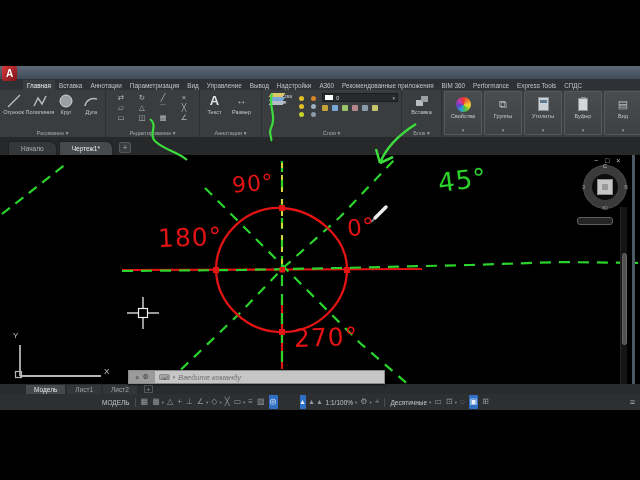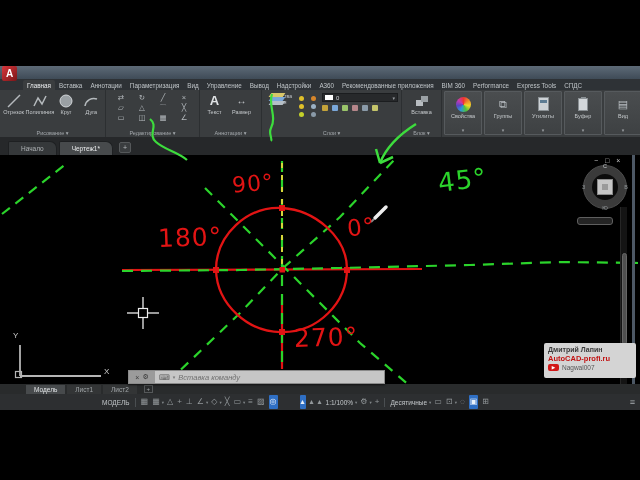--- a/index.html
+++ b/index.html
@@ -439,42 +439,34 @@
     <span class="vc-w">З</span>
     <span class="vc-e">В</span>
   </div>
   <div class="navbar"></div>
 
   <div class="scroll-track">
     <div class="scroll-thumb"></div>
   </div>
   <div class="rframe"></div>
 
-  <div class="watermark">
-    <div class="wm1">Дмитрий Лапин</div>
-    <div class="wm2">AutoCAD-profi.ru</div>
-    <div class="wm3">
-      <span class="yt">▶</span>
-      <span>Nagwal007</span>
-    </div>
-  </div>
 
   <span class="ucsx">X</span>
   <span class="ucsy">Y</span>
 </div>
 
 <div class="cmdbar">
   <div class="cmd-grip">
     <span>×</span>
     <span>⚙</span>
   </div>
   <div class="cmd-main">
     <span>⌨</span>
     <span class="dd">▾</span>
-    <span class="prompt">Вставка команду</span>
+    <span class="prompt">Введите команду</span>
   </div>
 </div>
 
 <div class="layouttabs">
   <span class="ltab active">Модель</span>
   <span class="ltab">Лист1</span>
   <span class="ltab">Лист2</span>
   <span class="laddbtn">+</span>
 </div>
 

